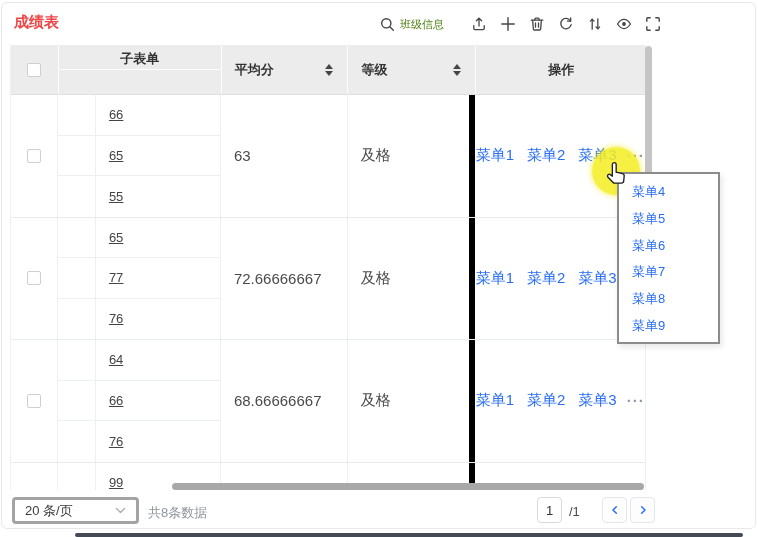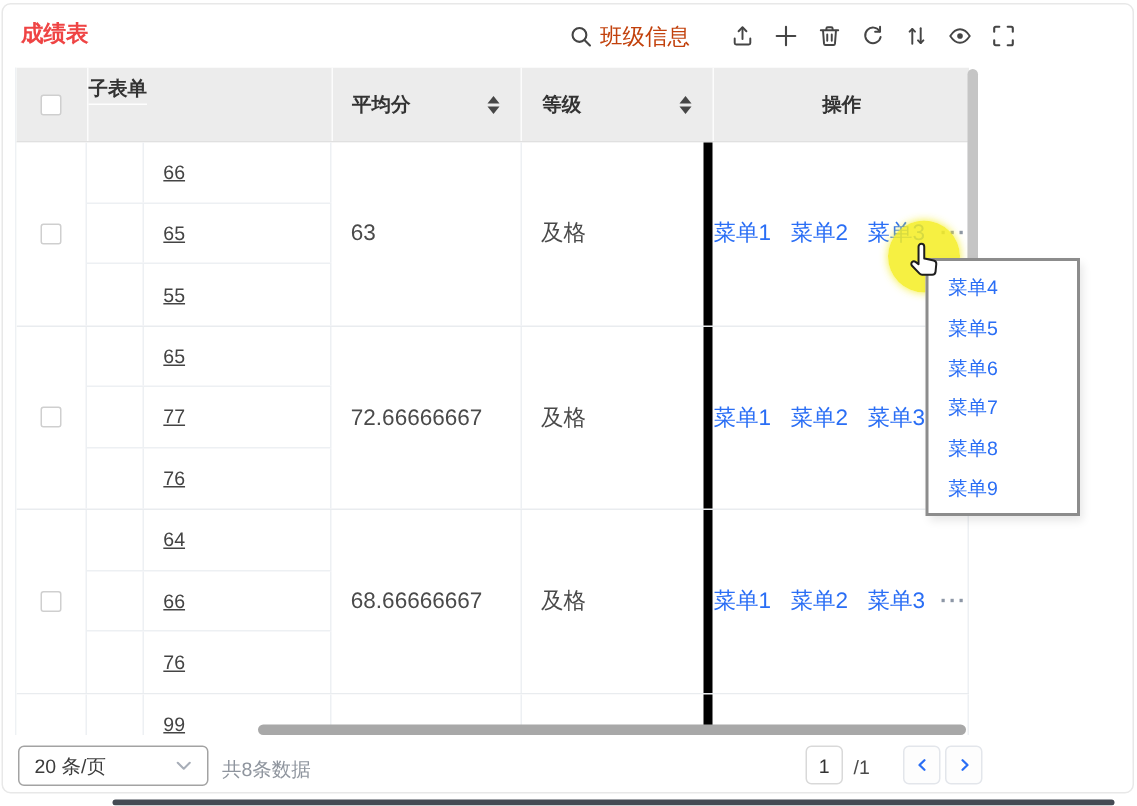--- a/index.html
+++ b/index.html
@@ -16,37 +16,37 @@
   
   .page-title {
     position: absolute; left: 14px; top: 13px;
     font-size: 15px; font-weight: bold; color: #ef4444;
   }
   .toolbar {
     position: absolute; left: 380px; top: 12px; height: 24px;
     display: flex; align-items: center;
   }
   .tb-search { display: flex; align-items: center; gap: 5px; margin-right: 14px; cursor: pointer; }
-  .tb-search span { font-size: 15px; color: #c2410c; white-space: nowrap; }
+  .tb-search span { font-size: 11px; color: #4d7c0f; white-space: nowrap; }
   .tb-btn {
     width: 16px; height: 18px; margin-left: 13px; display: flex;
     align-items: center; justify-content: center; cursor: pointer;
   }
   .tb-btn svg, .tb-search svg { display: block; }
   
   .table-wrap {
     position: absolute; left: 10px; top: 45px; width: 636px; height: 445px;
     overflow: hidden; border-left: 1px solid #eef1f4;
   }
   .thead {
     display: flex; height: 50px; background: #ececec;
     border-bottom: 1px solid #e0e0e0; font-weight: 600; color: #333; font-size: 13px;
   }
   .th-check { width: 47px; display: flex; align-items: center; justify-content: center; }
-  .th-sub { width: 163px; display: flex; flex-direction: row; border-left: 1px solid rgba(255,255,255,.85); }
+  .th-sub { width: 163px; display: flex; flex-direction: column; border-left: 1px solid rgba(255,255,255,.85); }
   .th-sub-top { height: 25px; line-height: 27px; text-align: center; border-bottom: 1px solid rgba(255,255,255,.95); }
   .th-sub-bottom { height: 24px; display: flex; }
   .th-sub-sp { width: 38px; border-right: 1px solid rgba(255,255,255,.85); }
   .th-sub-lbl { padding-left: 13px; line-height: 22px; }
   .th-avg, .th-grade {
     display: flex; align-items: center; justify-content: space-between;
     padding: 0 14px 0 13px; border-left: 1px solid rgba(255,255,255,.85);
   }
   .th-avg { width: 127px; } .th-grade { width: 128px; }
   .th-actions { width: 171px; display: flex; align-items: center; justify-content: center; border-left: 1px solid rgba(255,255,255,.85); }
@@ -85,21 +85,21 @@
   
   .click-halo {
     position: absolute; left: 592px; top: 147px; width: 48px; height: 48px;
     border-radius: 50%; background: rgba(244,237,33,.85); z-index: 20;
     box-shadow: 0 0 6px rgba(244,237,33,.9);
   }
   .hand-cursor { position: absolute; left: 604px; top: 161px; z-index: 40; }
   
   .pg-size {
     position: absolute; left: 12px; top: 497px; width: 127px; height: 27px;
-    border: 1px solid #a3a3a3; border-radius: 4px; background: #fff;
+    border: 3px solid #a3a3a3; border-radius: 4px; background: #fff;
     display: flex; align-items: center; justify-content: space-between;
     padding: 0 10px; cursor: pointer; color: #3c3c3c;
   }
   .pg-total { position: absolute; left: 148px; top: 504px; color: #8f959e; }
   .pg-input {
     position: absolute; left: 537px; top: 497px; width: 25px; height: 26px;
     border: 1px solid #d9d9d9; border-radius: 4px; text-align: center;
     font-size: 13px; color: #333; font-family: inherit; background: #fff;
   }
   .pg-slash { position: absolute; left: 569px; top: 504px; color: #4a4a4a; }

